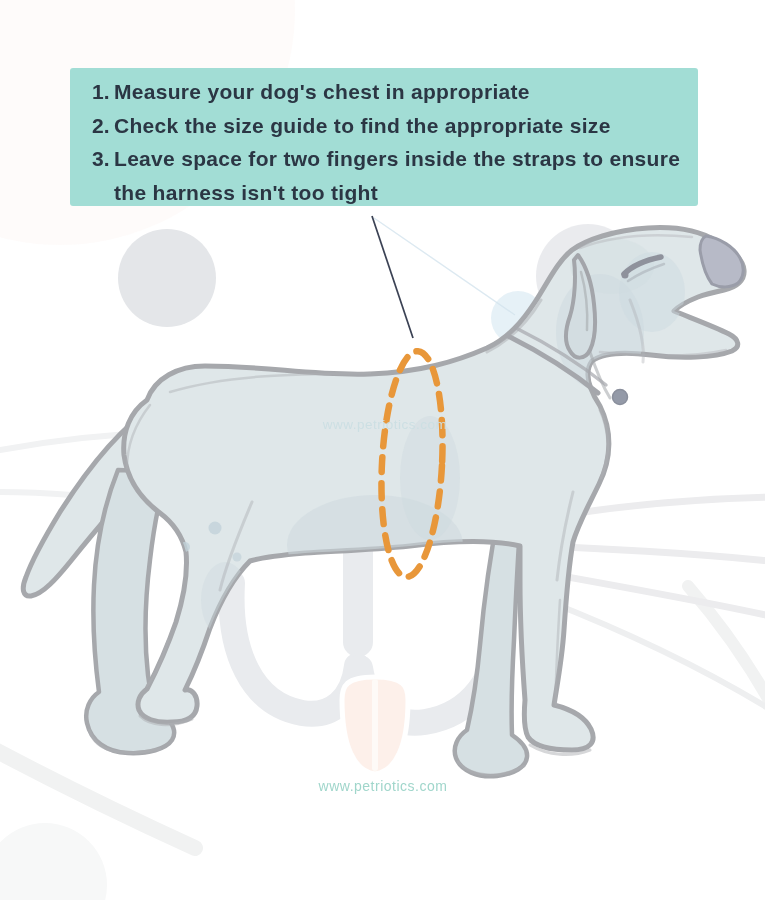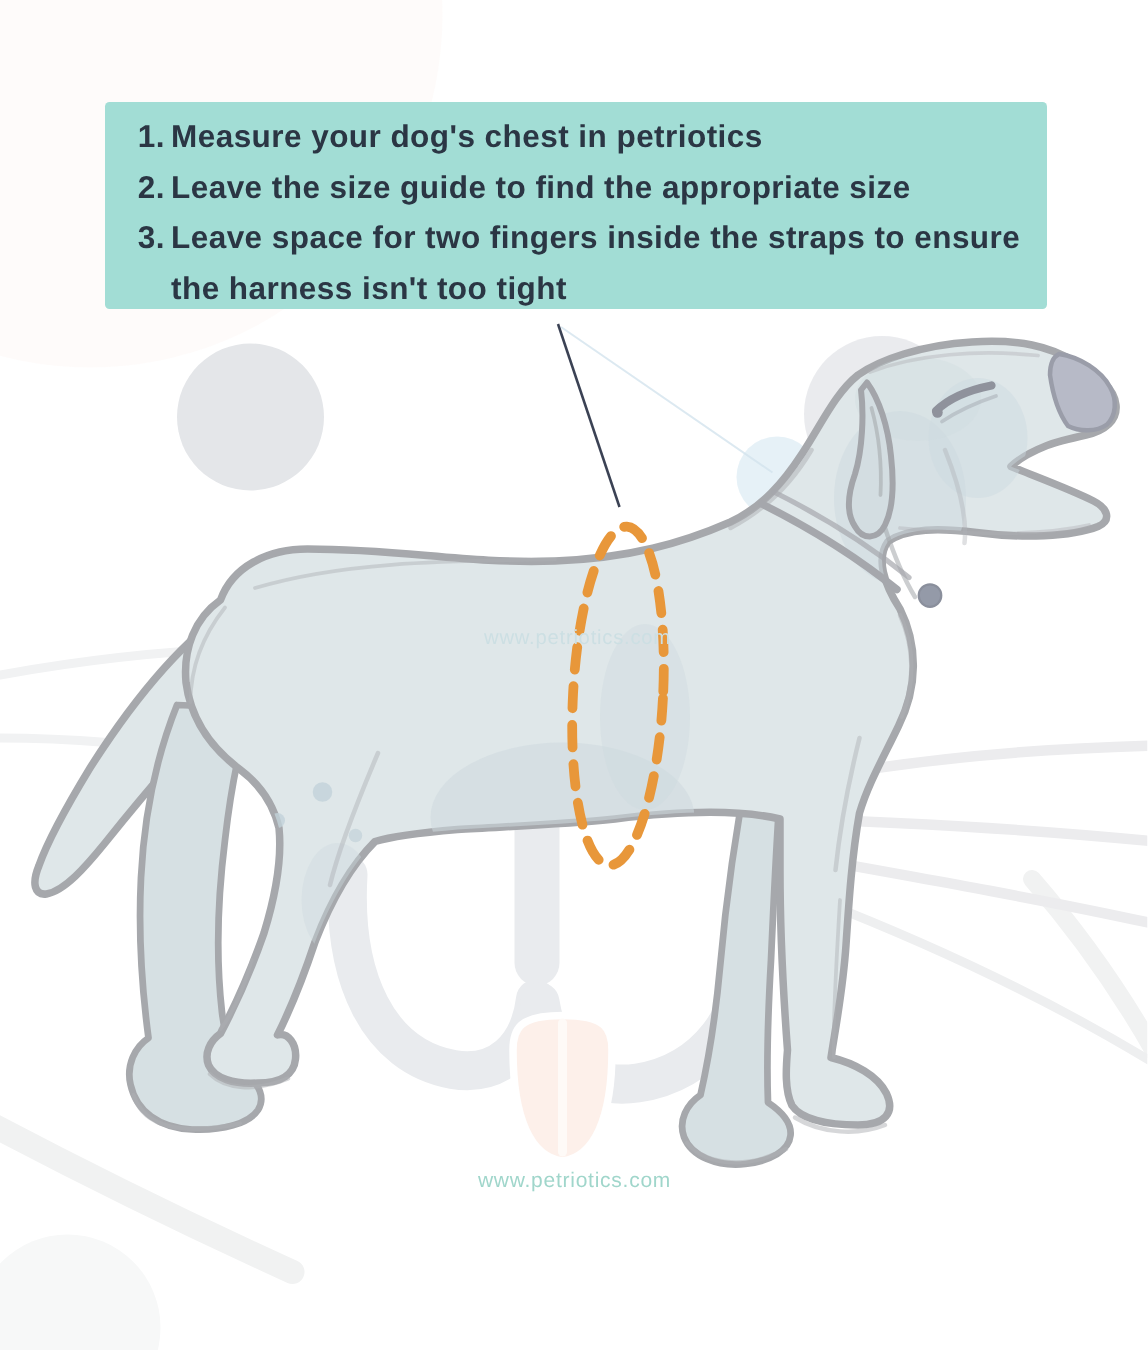--- a/index.html
+++ b/index.html
@@ -164,25 +164,25 @@
       <line x1="372" y1="216" x2="413" y2="338" stroke="#3b4254" stroke-width="1.7"></line>
     </g>
 
     <text x="385" y="429" text-anchor="middle" font-size="13.5" fill="#ccdfe3" class="wm">www.petriotics.com</text>
     <text x="383" y="791" text-anchor="middle" font-size="14" fill="#a0d6cb" class="wm">www.petriotics.com</text>
   </svg>
 
   <div class="instruction-box">
     <div class="instr-row">
       <span class="instr-num">1.</span>
-      <span class="instr-text">Measure your dog's chest in petriotics</span>
+      <span class="instr-text">Measure your dog's chest in appropriate</span>
     </div>
     <div class="instr-row">
       <span class="instr-num">2.</span>
-      <span class="instr-text">Leave the size guide to find the appropriate size</span>
+      <span class="instr-text">Check the size guide to find the appropriate size</span>
     </div>
     <div class="instr-row">
       <span class="instr-num">3.</span>
       <span class="instr-text">Leave space for two fingers inside the straps to ensure the harness isn't too tight</span>
     </div>
   </div>
 
 </div>
 
 </body></html>

